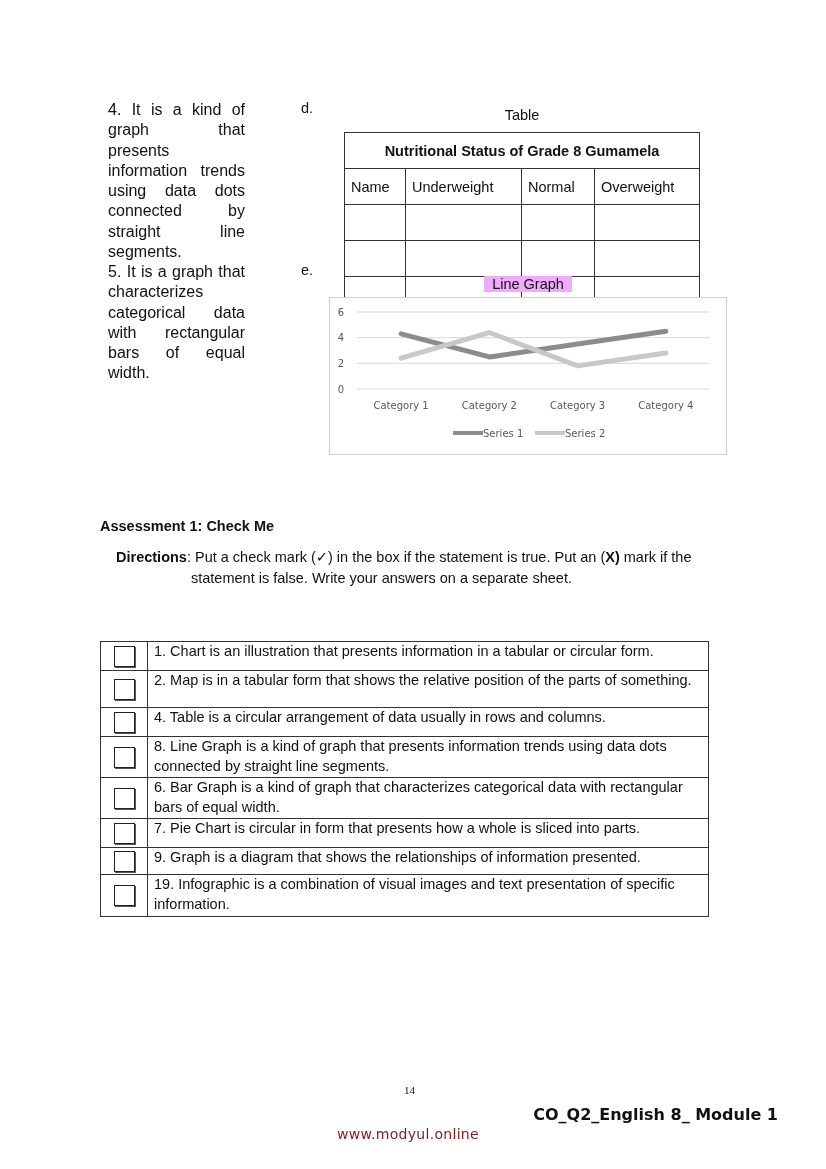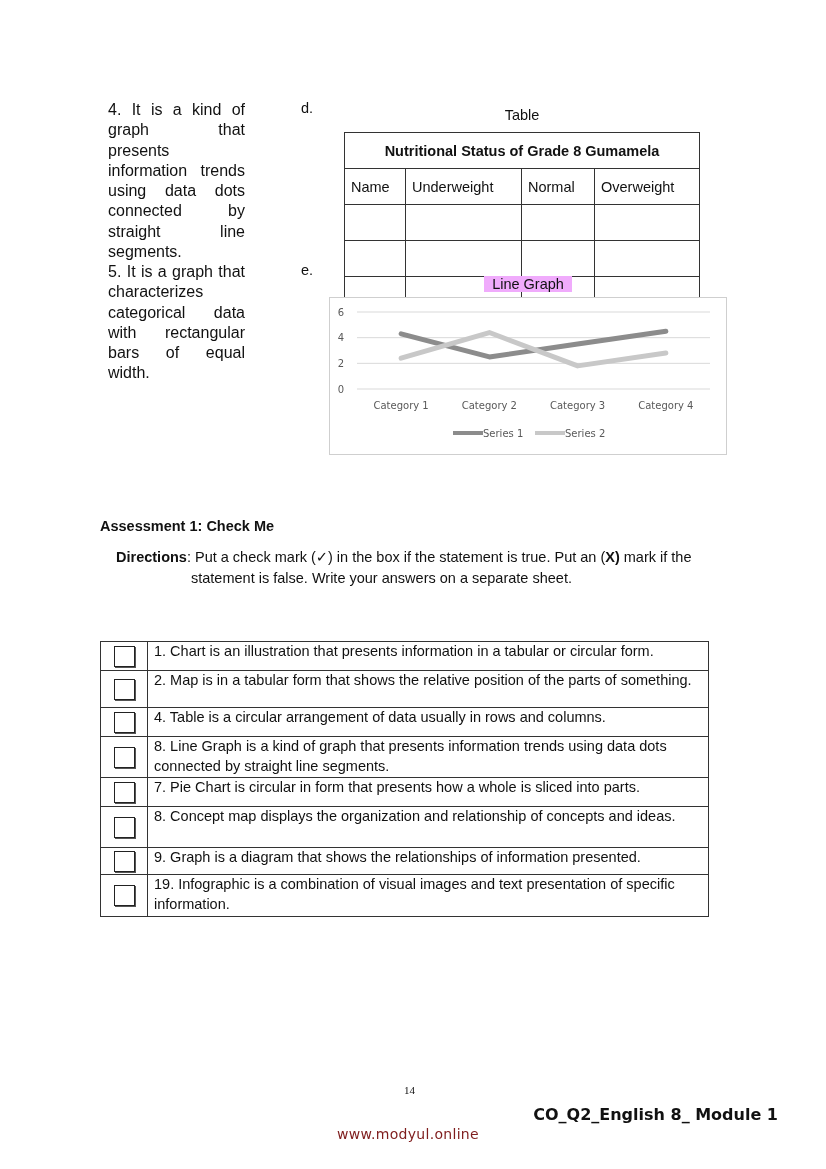--- a/index.html
+++ b/index.html
@@ -127,27 +127,27 @@
         <td class="stmt">2. Map is in a tabular form that shows the relative position of the parts of something.</td>
       </tr>
       <tr style="height: 29px;">
         <td class="boxcell"><span class="cb"></span></td>
         <td class="stmt">4. Table is a circular arrangement of data usually in rows and columns.</td>
       </tr>
       <tr style="height: 41px;">
         <td class="boxcell"><span class="cb"></span></td>
         <td class="stmt">8. Line Graph is a kind of graph that presents information trends using data dots connected by straight line segments.</td>
       </tr>
+      <tr style="height: 41px;">
+        <td class="boxcell"><span class="cb"></span></td>
+        <td class="stmt">6. Bar Graph is a kind of graph that characterizes categorical data with rectangular bars of equal width.</td>
+      </tr>
       <tr style="height: 29px;">
         <td class="boxcell"><span class="cb"></span></td>
         <td class="stmt">7. Pie Chart is circular in form that presents how a whole is sliced into parts.</td>
-      </tr>
-      <tr style="height: 41px;">
-        <td class="boxcell"><span class="cb"></span></td>
-        <td class="stmt">8. Concept map displays the organization and relationship of concepts and ideas.</td>
       </tr>
       <tr style="height: 27px;">
         <td class="boxcell"><span class="cb"></span></td>
         <td class="stmt">9. Graph is a diagram that shows the relationships of information presented.</td>
       </tr>
       <tr style="height: 42px;">
         <td class="boxcell"><span class="cb"></span></td>
         <td class="stmt">19. Infographic is a combination of visual images and text presentation of specific information.</td>
       </tr>
     </tbody>

